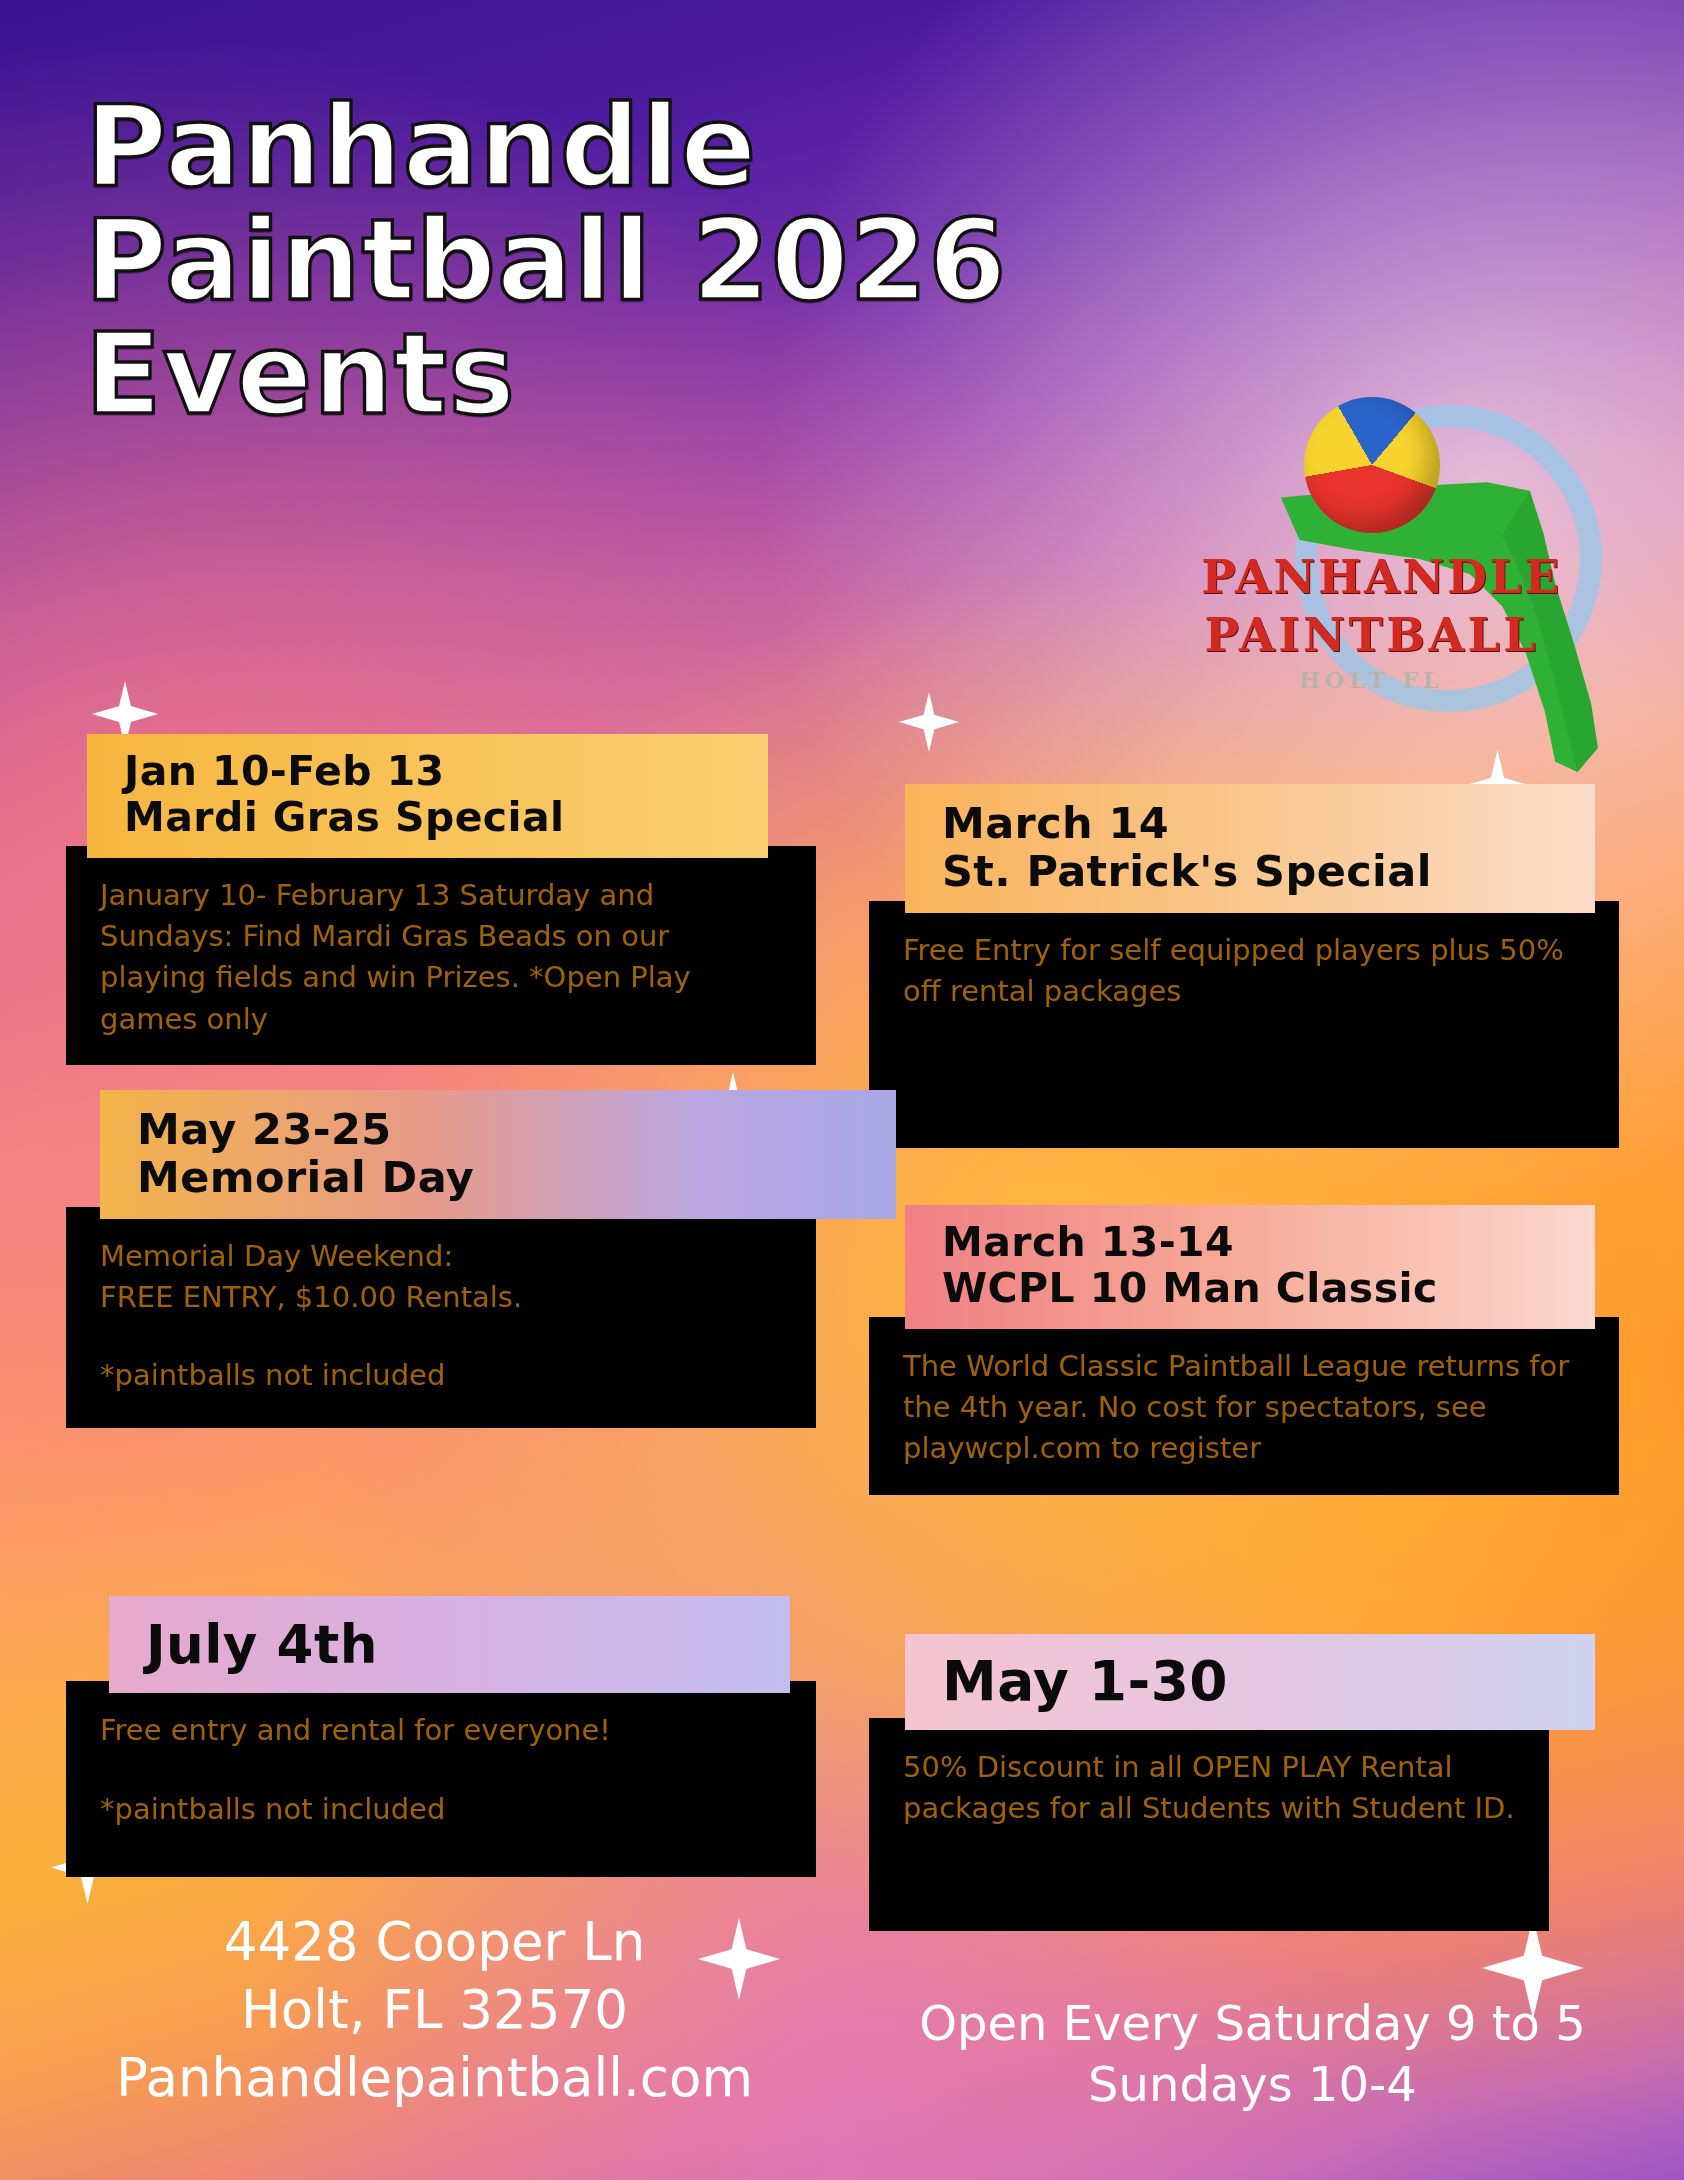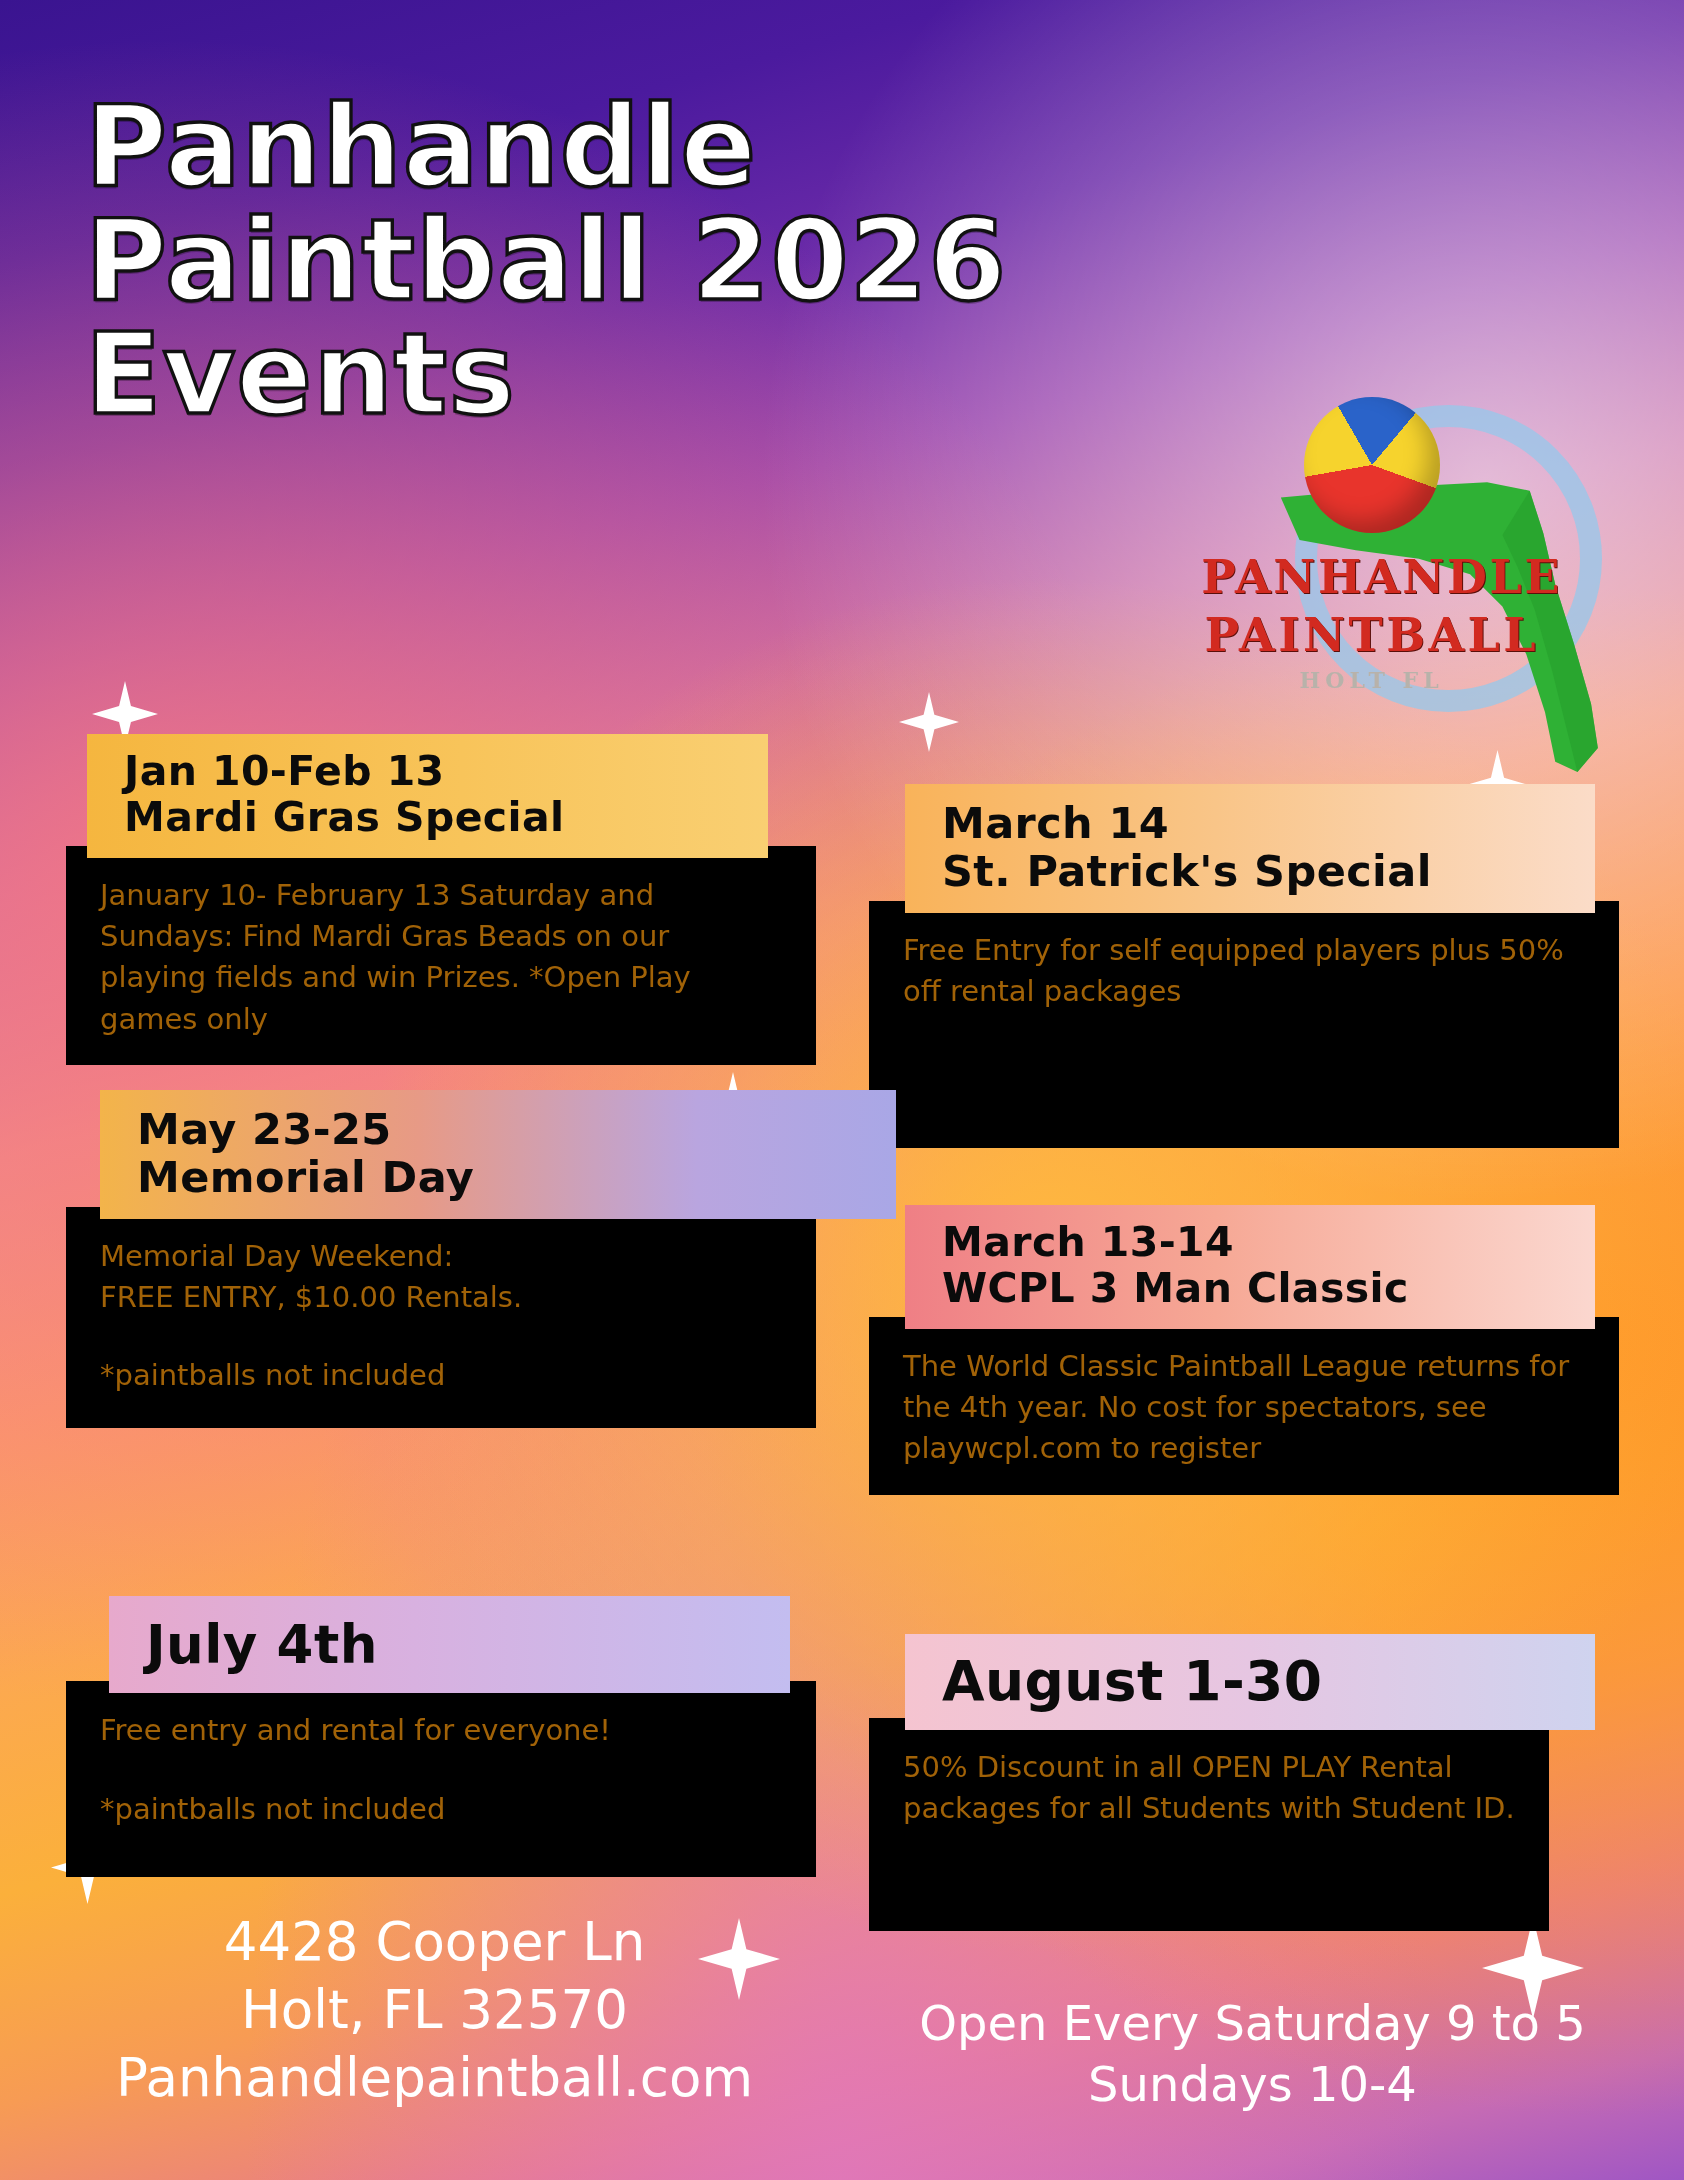--- a/index.html
+++ b/index.html
@@ -271,40 +271,40 @@
     <div class="body">
       <p style="white-space:pre-line;">Memorial Day Weekend:
 FREE ENTRY, $10.00 Rentals.</p>
       <p class="gap">*paintballs not included</p>
     </div>
   </div>
 
   <div class="card" id="card-wcpl">
     <div class="hdr">
       <span>March 13-14</span>
-      <span>WCPL 3 Man Classic</span>
+      <span>WCPL 10 Man Classic</span>
     </div>
     <div class="body">
       <p>The World Classic Paintball League returns for the 4th year.  No cost for spectators, see playwcpl.com to register</p>
     </div>
   </div>
 
   <div class="card" id="card-july">
     <div class="hdr">
       <span>July 4th</span>
     </div>
     <div class="body">
       <p>Free entry and rental for everyone!</p>
       <p class="gap">*paintballs not included</p>
     </div>
   </div>
 
   <div class="card" id="card-august">
     <div class="hdr">
-      <span>August 1-30</span>
+      <span>May 1-30</span>
     </div>
     <div class="body">
       <p>50% Discount in all OPEN PLAY Rental packages for all Students with Student ID.</p>
     </div>
   </div>
 
   <div class="addr">
     <span>4428 Cooper Ln</span>
     <span>Holt, FL 32570</span>
     <span>Panhandlepaintball.com</span>

